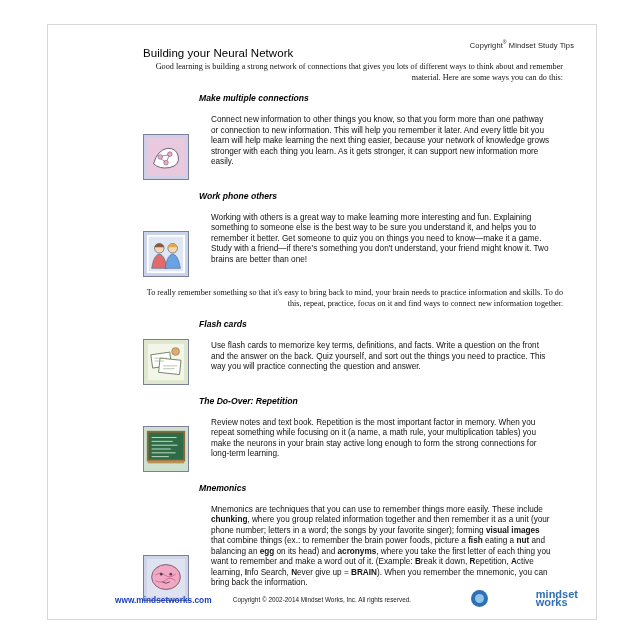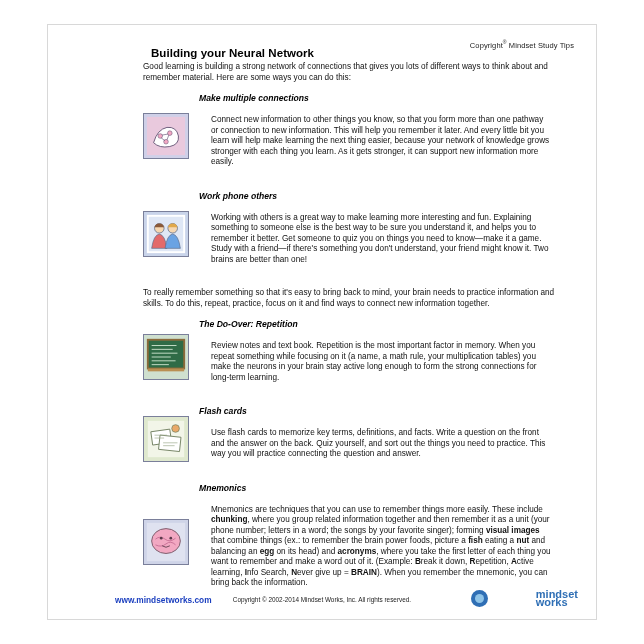--- a/index.html
+++ b/index.html
@@ -30,35 +30,36 @@
   .doc-header{
     position:absolute;
     right:22px;top:14px;
     font-size:7.5px;
     color:#222;
     letter-spacing:0.1px;
   }
   .doc-header sup{font-size:5px;vertical-align:super;}
   h1.sec{
     font-size:11.5px;
-    font-weight:bold;
-    margin:0 0 3px 8px;
+    font-weight:normal;
+    margin:0 0 3px 0;
     color:#000;
     letter-spacing:0.05px;
   }
   p.body{
     font-size:8.2px;
     line-height:10.6px;
     margin:0 0 10px 0;
     color:#111;
-    text-align:left;
+    text-align:right;
+    font-family:Liberation Serif, serif;
   }
   .block{
     display:flex;
-    align-items:center;
+    align-items:flex-end;
     margin:0 0 11px 0;
   }
   .thumb{
     width:46px;height:46px;
     flex:0 0 46px;
     margin-right:10px;
     border:1px solid #7a7f9a;
     box-sizing:border-box;
     overflow:hidden;
     position:relative;
@@ -168,57 +169,57 @@
           <h2>Work phone others</h2>
           <p>Working with others is a great way to make learning more interesting and fun.  Explaining something to someone else is the best way to be sure you understand it, and helps you to remember it better.  Get someone to quiz you on things you need to know—make it a game.  Study with a friend—if there's something you don't understand, your friend might know it.  Two brains are better than one!</p>
         </div>
       </div>
 
       <p class="body">To really remember something so that it's easy to bring back to mind, your brain needs to practice information and skills.  To do this, repeat, practice, focus on it and find ways to connect new information together.</p>
 
       <div class="block">
         <div class="thumb">
           <svg class="ill" viewBox="0 0 46 46" xmlns="http://www.w3.org/2000/svg">
-            <rect x="0" y="0" width="46" height="46" fill="#cfe0cf"></rect>
-            <rect x="4" y="5" width="38" height="30" fill="#2f6b46" stroke="#8a6a3a" stroke-width="2"></rect>
-            <g stroke="#d8ecd8" stroke-width="0.9">
-              <path d="M8 11 h26 M8 15 h22 M8 19 h27 M8 23 h20 M8 27 h25 M8 31 h18"></path>
-            </g>
-            <rect x="4" y="35" width="38" height="3" fill="#b98f52"></rect>
-          </svg>
-        </div>
-        <div class="blocktext">
-          <h2>The Do-Over:  Repetition</h2>
-          <p>Review notes and text book.  Repetition is the most important factor in memory.  When you repeat something while focusing on it (a name, a math rule, your multiplication tables) you make the neurons in your brain stay active long enough to form the strong connections for long-term learning.</p>
-        </div>
-      </div>
-
-      <div class="block">
-        <div class="thumb">
-          <svg class="ill" viewBox="0 0 46 46" xmlns="http://www.w3.org/2000/svg">
             <rect x="0" y="0" width="46" height="46" fill="#dfe8ce"></rect>
             <rect x="4" y="4" width="38" height="38" fill="#f2f5e8"></rect>
             <rect x="8" y="14" width="20" height="14" fill="#ffffff" stroke="#6b7a5a" stroke-width="0.9" transform="rotate(-8 18 21)"></rect>
             <rect x="16" y="20" width="22" height="15" fill="#ffffff" stroke="#6b7a5a" stroke-width="0.9" transform="rotate(6 27 27)"></rect>
             <g stroke="#9aa88a" stroke-width="0.7">
               <path d="M11 19 h13 M11 22 h10"></path>
               <path d="M20 27 h15 M20 30 h12"></path>
             </g>
             <circle cx="33" cy="12" r="4" fill="#e9a96a" stroke="#6b7a5a" stroke-width="0.7"></circle>
           </svg>
         </div>
         <div class="blocktext">
           <h2>Flash cards</h2>
           <p>Use flash cards to memorize key terms, definitions, and facts.  Write a question on the front and the answer on the back.  Quiz yourself, and sort out the things you need to practice.  This way you will practice connecting the question and answer.</p>
         </div>
       </div>
 
       <div class="block">
         <div class="thumb">
           <svg class="ill" viewBox="0 0 46 46" xmlns="http://www.w3.org/2000/svg">
+            <rect x="0" y="0" width="46" height="46" fill="#cfe0cf"></rect>
+            <rect x="4" y="5" width="38" height="30" fill="#2f6b46" stroke="#8a6a3a" stroke-width="2"></rect>
+            <g stroke="#d8ecd8" stroke-width="0.9">
+              <path d="M8 11 h26 M8 15 h22 M8 19 h27 M8 23 h20 M8 27 h25 M8 31 h18"></path>
+            </g>
+            <rect x="4" y="35" width="38" height="3" fill="#b98f52"></rect>
+          </svg>
+        </div>
+        <div class="blocktext">
+          <h2>The Do-Over:  Repetition</h2>
+          <p>Review notes and text book.  Repetition is the most important factor in memory.  When you repeat something while focusing on it (a name, a math rule, your multiplication tables) you make the neurons in your brain stay active long enough to form the strong connections for long-term learning.</p>
+        </div>
+      </div>
+
+      <div class="block">
+        <div class="thumb">
+          <svg class="ill" viewBox="0 0 46 46" xmlns="http://www.w3.org/2000/svg">
             <rect x="0" y="0" width="46" height="46" fill="#cfd4e8"></rect>
             <rect x="3" y="3" width="40" height="40" fill="#dfe2f0"></rect>
             <ellipse cx="23" cy="22" rx="15" ry="13" fill="#f2a8c2" stroke="#7a5a6a" stroke-width="1"></ellipse>
             <path d="M12 20 q5 -4 10 0 q5 4 11 -1 M12 26 q6 3 11 -1 q5 -4 10 1" stroke="#c46a92" stroke-width="0.9" fill="none"></path>
             <circle cx="18" cy="19" r="1.4" fill="#5a3a4a"></circle>
             <circle cx="28" cy="19" r="1.4" fill="#5a3a4a"></circle>
             <path d="M19 27 q4 3 8 0" stroke="#5a3a4a" stroke-width="0.9" fill="none"></path>
           </svg>
         </div>
         <div class="blocktext">

